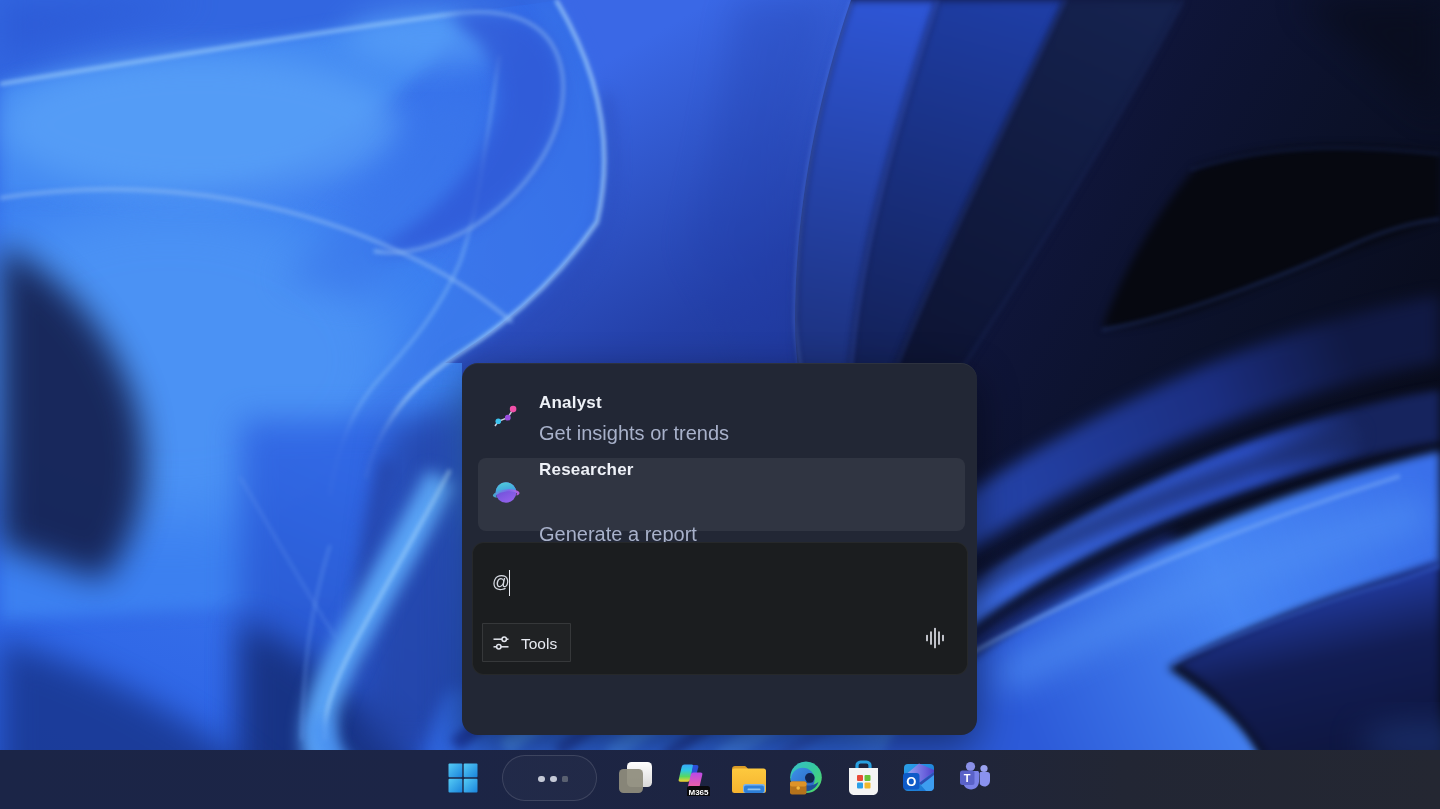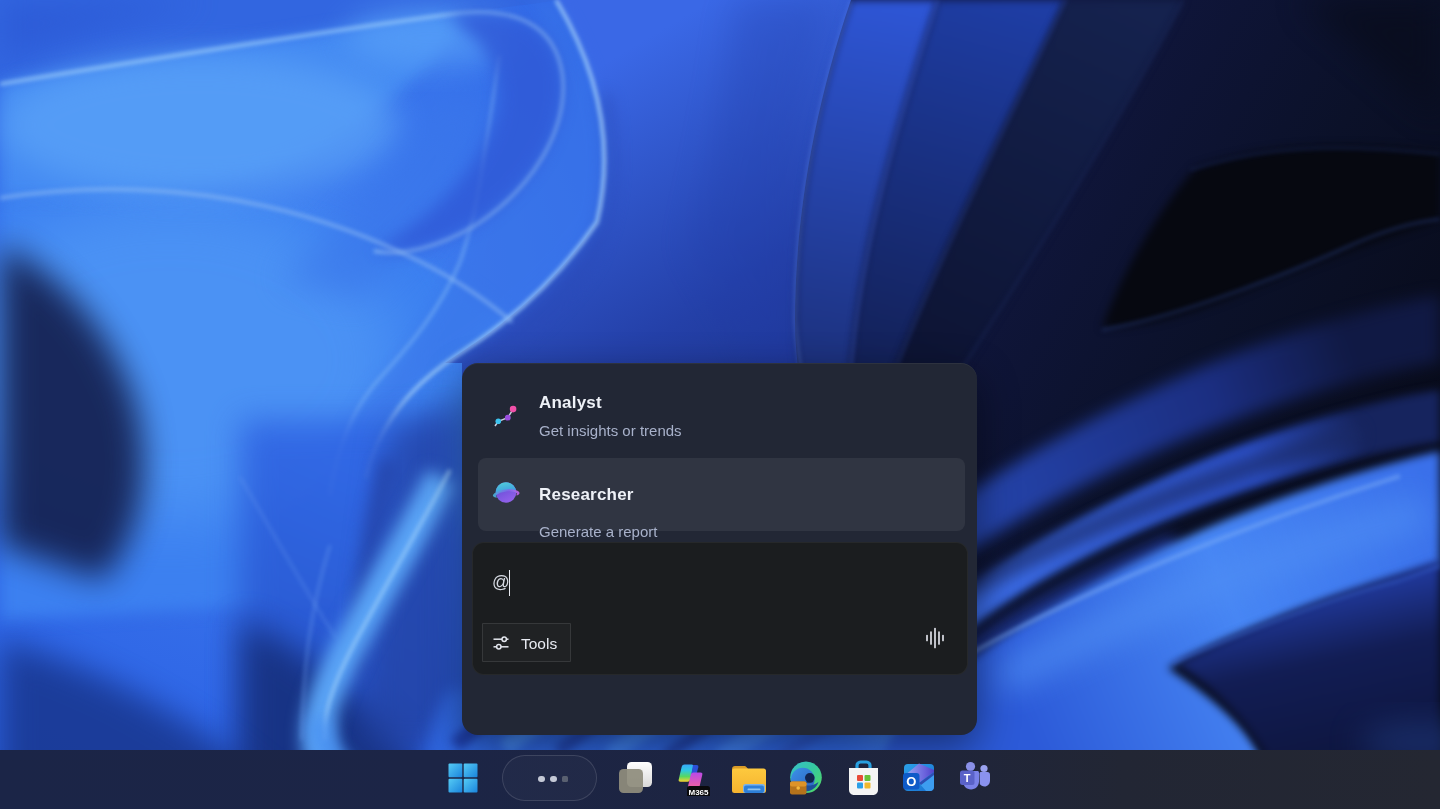--- a/index.html
+++ b/index.html
@@ -1,19 +1,19 @@
 <!DOCTYPE html>
 <html><head><meta charset="utf-8">
 <style>
 html,body{margin:0;padding:0;width:1440px;height:809px;overflow:hidden;background:#0a0e20;font-family:"Liberation Sans",sans-serif;}
 #wall{position:absolute;left:0;top:0;}
 #panel{position:absolute;left:462px;top:363px;width:515px;height:372px;border-radius:16px;background:#222735;box-shadow:0 14px 40px rgba(0,0,0,.45), inset 0 1px 0 rgba(255,255,255,.05);}
 #hl{position:absolute;left:16px;top:95px;width:487px;height:73px;border-radius:8px;background:rgba(255,255,255,.065);}
 .t1{position:absolute;font-size:17px;font-weight:bold;color:#eef1f7;letter-spacing:.2px;}
-.t2{position:absolute;font-size:15px;color:#a8b1ca;}
+.t2{position:absolute;font-size:20px;color:#a8b1ca;}
 #inputbox{position:absolute;left:10px;top:179px;width:496px;height:133px;border-radius:12px;background:#1b1d1f;border:1px solid rgba(255,255,255,.05);box-sizing:border-box;}
 #at{position:absolute;left:19px;top:29px;font-size:17.5px;color:#d6dae2;line-height:1.2;}
 #caret{position:absolute;left:35.5px;top:27px;width:1.7px;height:26px;background:#e8eaf0;}
 #toolsbtn{position:absolute;left:9px;top:80px;width:89px;height:39px;border-radius:1px;border:1px solid rgba(255,255,255,.10);background:rgba(255,255,255,.022);box-sizing:border-box;}
 #toolslab{position:absolute;left:38px;top:11px;font-size:15.5px;color:#e8ebf2;}
 #taskbar{position:absolute;left:0;top:750px;width:1440px;height:59px;background:linear-gradient(90deg,#1b2547 0%,#1c2546 30%,#1d2440 55%,#222634 78%,#242732 100%);}
 .tbi{position:absolute;top:0;}
 </style></head>
 <body>
 <svg id="wall" width="1440" height="809" viewBox="0 0 1440 809">
@@ -189,21 +189,21 @@
       <linearGradient id="pg3" x1="0" y1="0" x2="1" y2="0">
         <stop offset="0" stop-color="#44b8dc"></stop>
           <stop offset=".6" stop-color="#8a5ce8"></stop>
           <stop offset="1" stop-color="#c866ec"></stop>
       </linearGradient>
     </defs>
     <circle cx="14" cy="12.5" r="10.3" fill="url(#pg2)"></circle>
     <path d="M3.7,12.5 C3.7,6.8 8.3,2.2 14,2.2 C19.7,2.2 24.3,6.8 24.3,12.5 C17,9.5 10,11.5 3.7,12.5 Z" fill="url(#pg1)"></path>
     <path d="M1.2,16.2 C0,14.8 2.5,12.6 6.5,11.2 C12,9.2 19,8.6 24,10.2 C27.2,11.2 28.4,12.9 26.8,14.4 C25.5,15.6 23,15.3 21.5,14.7 C24.4,15.4 25.8,14.6 24.6,13.2 C23,11.5 17.5,10.8 12.5,11.8 C7,12.9 3,15 4.2,16.4 C4.6,17 5.6,17.2 6.6,17.1 C4.6,17.8 2.2,17.4 1.2,16.2 Z" fill="url(#pg3)" opacity=".9"></path>
   </svg>
-  <div class="t1" style="left:77px;top:122px;">Researcher</div>
+  <div class="t1" style="left:77px;top:97px;">Researcher</div>
   <div class="t2" style="left:77px;top:137px;margin-top:23px;">Generate a report</div>
   <div id="inputbox">
     <div id="at">@</div>
     <div id="caret"></div>
     <div id="toolsbtn">
       <svg style="position:absolute;left:10px;top:10px" width="18" height="18" viewBox="0 0 18 18">
         <path d="M0.5,5.2 H15.5" stroke="#e4e7ee" stroke-width="1.5"></path>
         <circle cx="11.2" cy="5.2" r="2.2" stroke="#e4e7ee" stroke-width="1.5" fill="#1f2124"></circle>
         <path d="M0.5,12.8 H15.5" stroke="#e4e7ee" stroke-width="1.5"></path>
         <circle cx="5.8" cy="12.8" r="2.2" stroke="#e4e7ee" stroke-width="1.5" fill="#1f2124"></circle>

